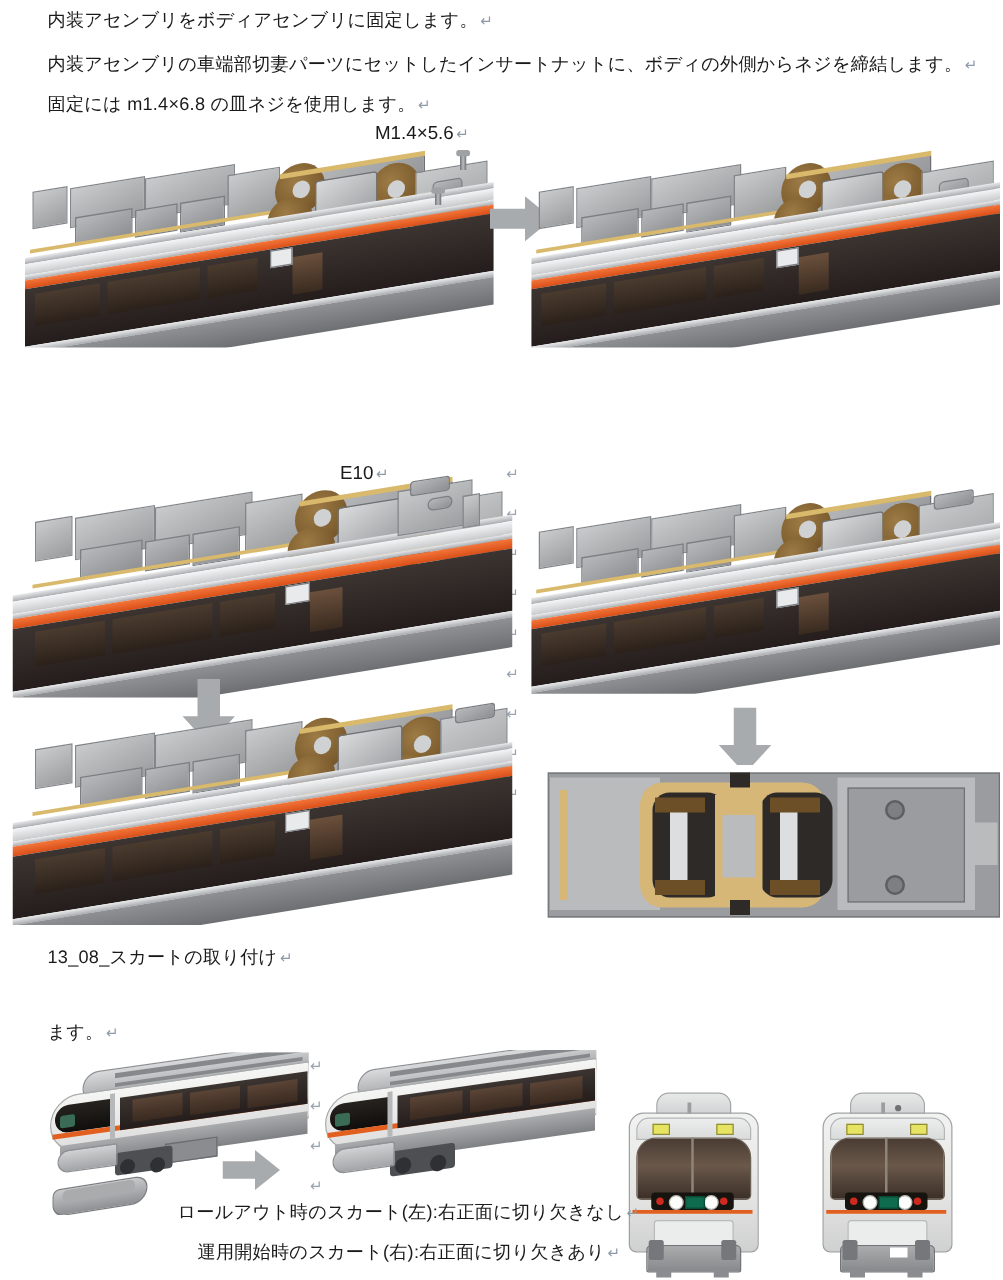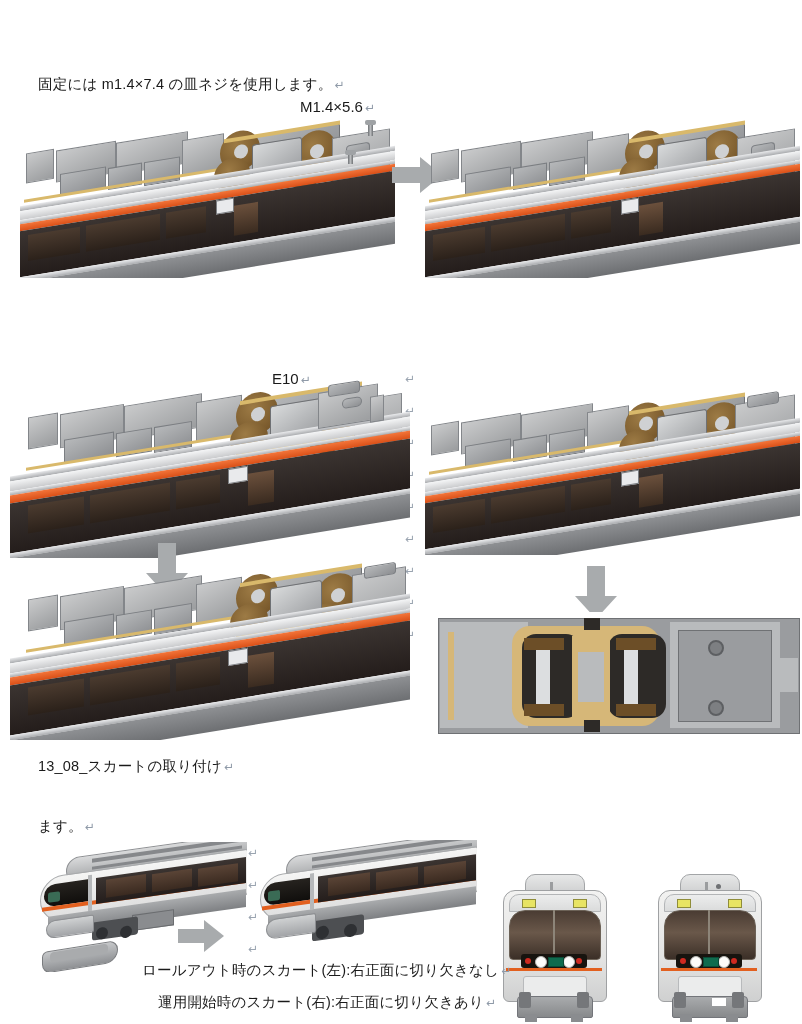--- a/index.html
+++ b/index.html
@@ -62,23 +62,25 @@
   .fskirt{position:absolute;background:linear-gradient(180deg,#a9abad,#87898b);border:1px solid #73757a;}
 
   
   .nose{position:absolute;}
 </style>
 </head>
 <body>
 
 <div class="page">
 
-
-
-  <div class="txt" style="left:38px;top:76px;"><span>固定には m1.4×7.4 の皿ネジを使用します。</span><span class="pilcrow">↵</span></div>
+  <div class="txt" style="left:38px;top:9px;"><span>内装アセンブリをボディアセンブリに固定します。</span><span class="pilcrow">↵</span></div>
+
+  <div class="txt" style="left:38px;top:44px;"><span>内装アセンブリの車端部切妻パーツにセットしたインサートナットに、ボディの外側からネジを締結します。</span><span class="pilcrow">↵</span></div>
+
+  <div class="txt" style="left:38px;top:76px;"><span>固定には m1.4×6.8 の皿ネジを使用します。</span><span class="pilcrow">↵</span></div>
 
   <div class="label" style="left:300px;top:98px;"><span>M1.4×5.6</span><span class="pilcrow">↵</span></div>
 
   <div class="coach render" style="left:20px;top:118px;width:375px;height:160px;">
     <div class="skew">
 
       <div class="boxgrey" style="left:6px;top:6px;width:26px;height:28px;"></div>
       <div class="boxgrey" style="left:36px;top:8px;width:58px;height:30px;"></div>
       <div class="boxgrey" style="left:96px;top:10px;width:70px;height:30px;"></div>
       <div class="boxgrey2" style="left:40px;top:32px;width:44px;height:20px;"></div>

